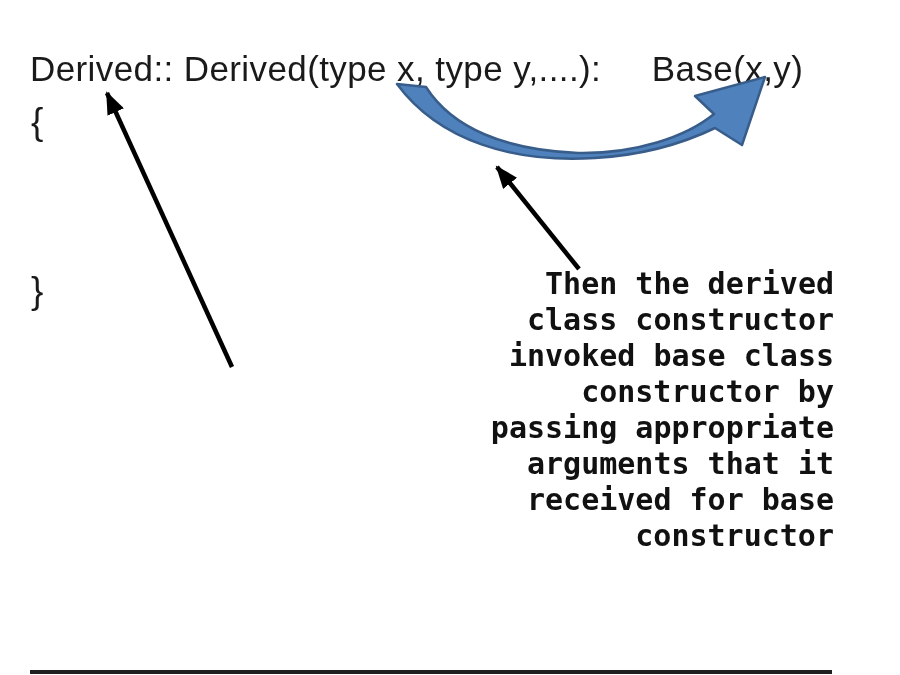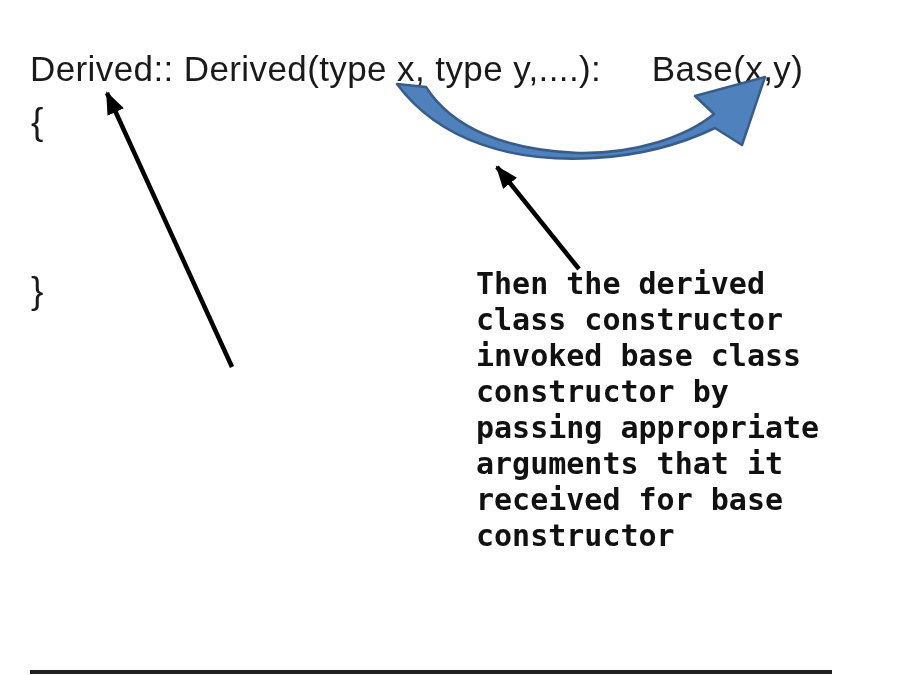--- a/index.html
+++ b/index.html
@@ -48,21 +48,21 @@
     top: 374px;
     width: 365px;
     color: var(--note-red, #e8140f);
     text-align: justify;
   }
   .note-black {
     left: 476px;
     top: 266px;
     width: 358px;
     color: #111111;
-    text-align: left;
+    text-align: right;
   }
   .overlay {
     position: absolute;
     left: 0;
     top: 0;
     width: 900px;
     height: 675px;
     pointer-events: none;
   }
   .bottom-bar {

